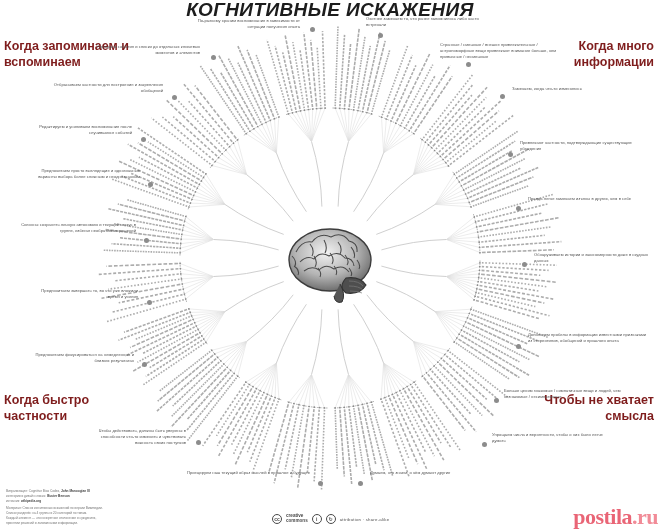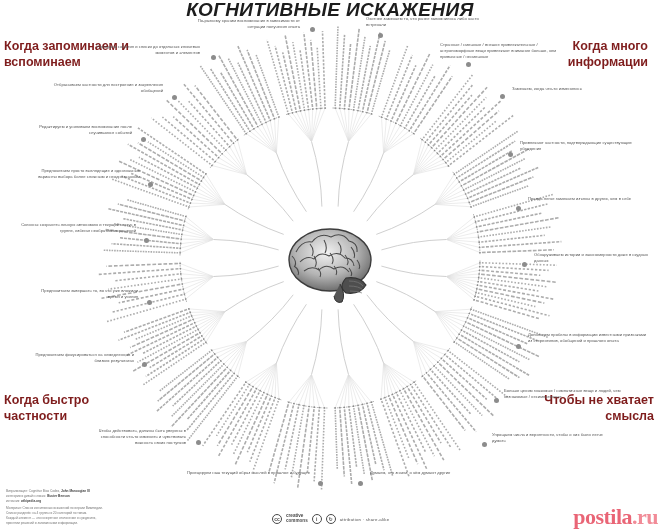--- a/index.html
+++ b/index.html
@@ -14,21 +14,21 @@
     font-size:19px;font-weight:bold;letter-spacing:.4px;color:#1c1c1c;
     font-family:"Liberation Sans","DejaVu Sans",sans-serif;
     font-style:italic;
   }
   
   .quad{
     position:absolute;font-size:12.5px;font-weight:bold;line-height:1.28;
     color:#7f1d1d;
   }
   #quad-tl{left:4px;top:38px;text-align:left;width:140px;}
-  #quad-tr{right:12px;top:38px;text-align:right;width:140px;}
+  #quad-tr{right:6px;top:38px;text-align:right;width:140px;}
   #quad-bl{left:4px;top:392px;text-align:left;width:120px;}
   #quad-br{right:6px;top:392px;text-align:right;width:120px;}
 
   
   #stage{position:absolute;left:0;top:0;width:660px;height:532px;}
   #wheel{position:absolute;left:80px;top:8px;width:500px;height:500px;}
 
   
   .callout{
     position:absolute;font-size:4.1px;line-height:1.5;color:#555;

